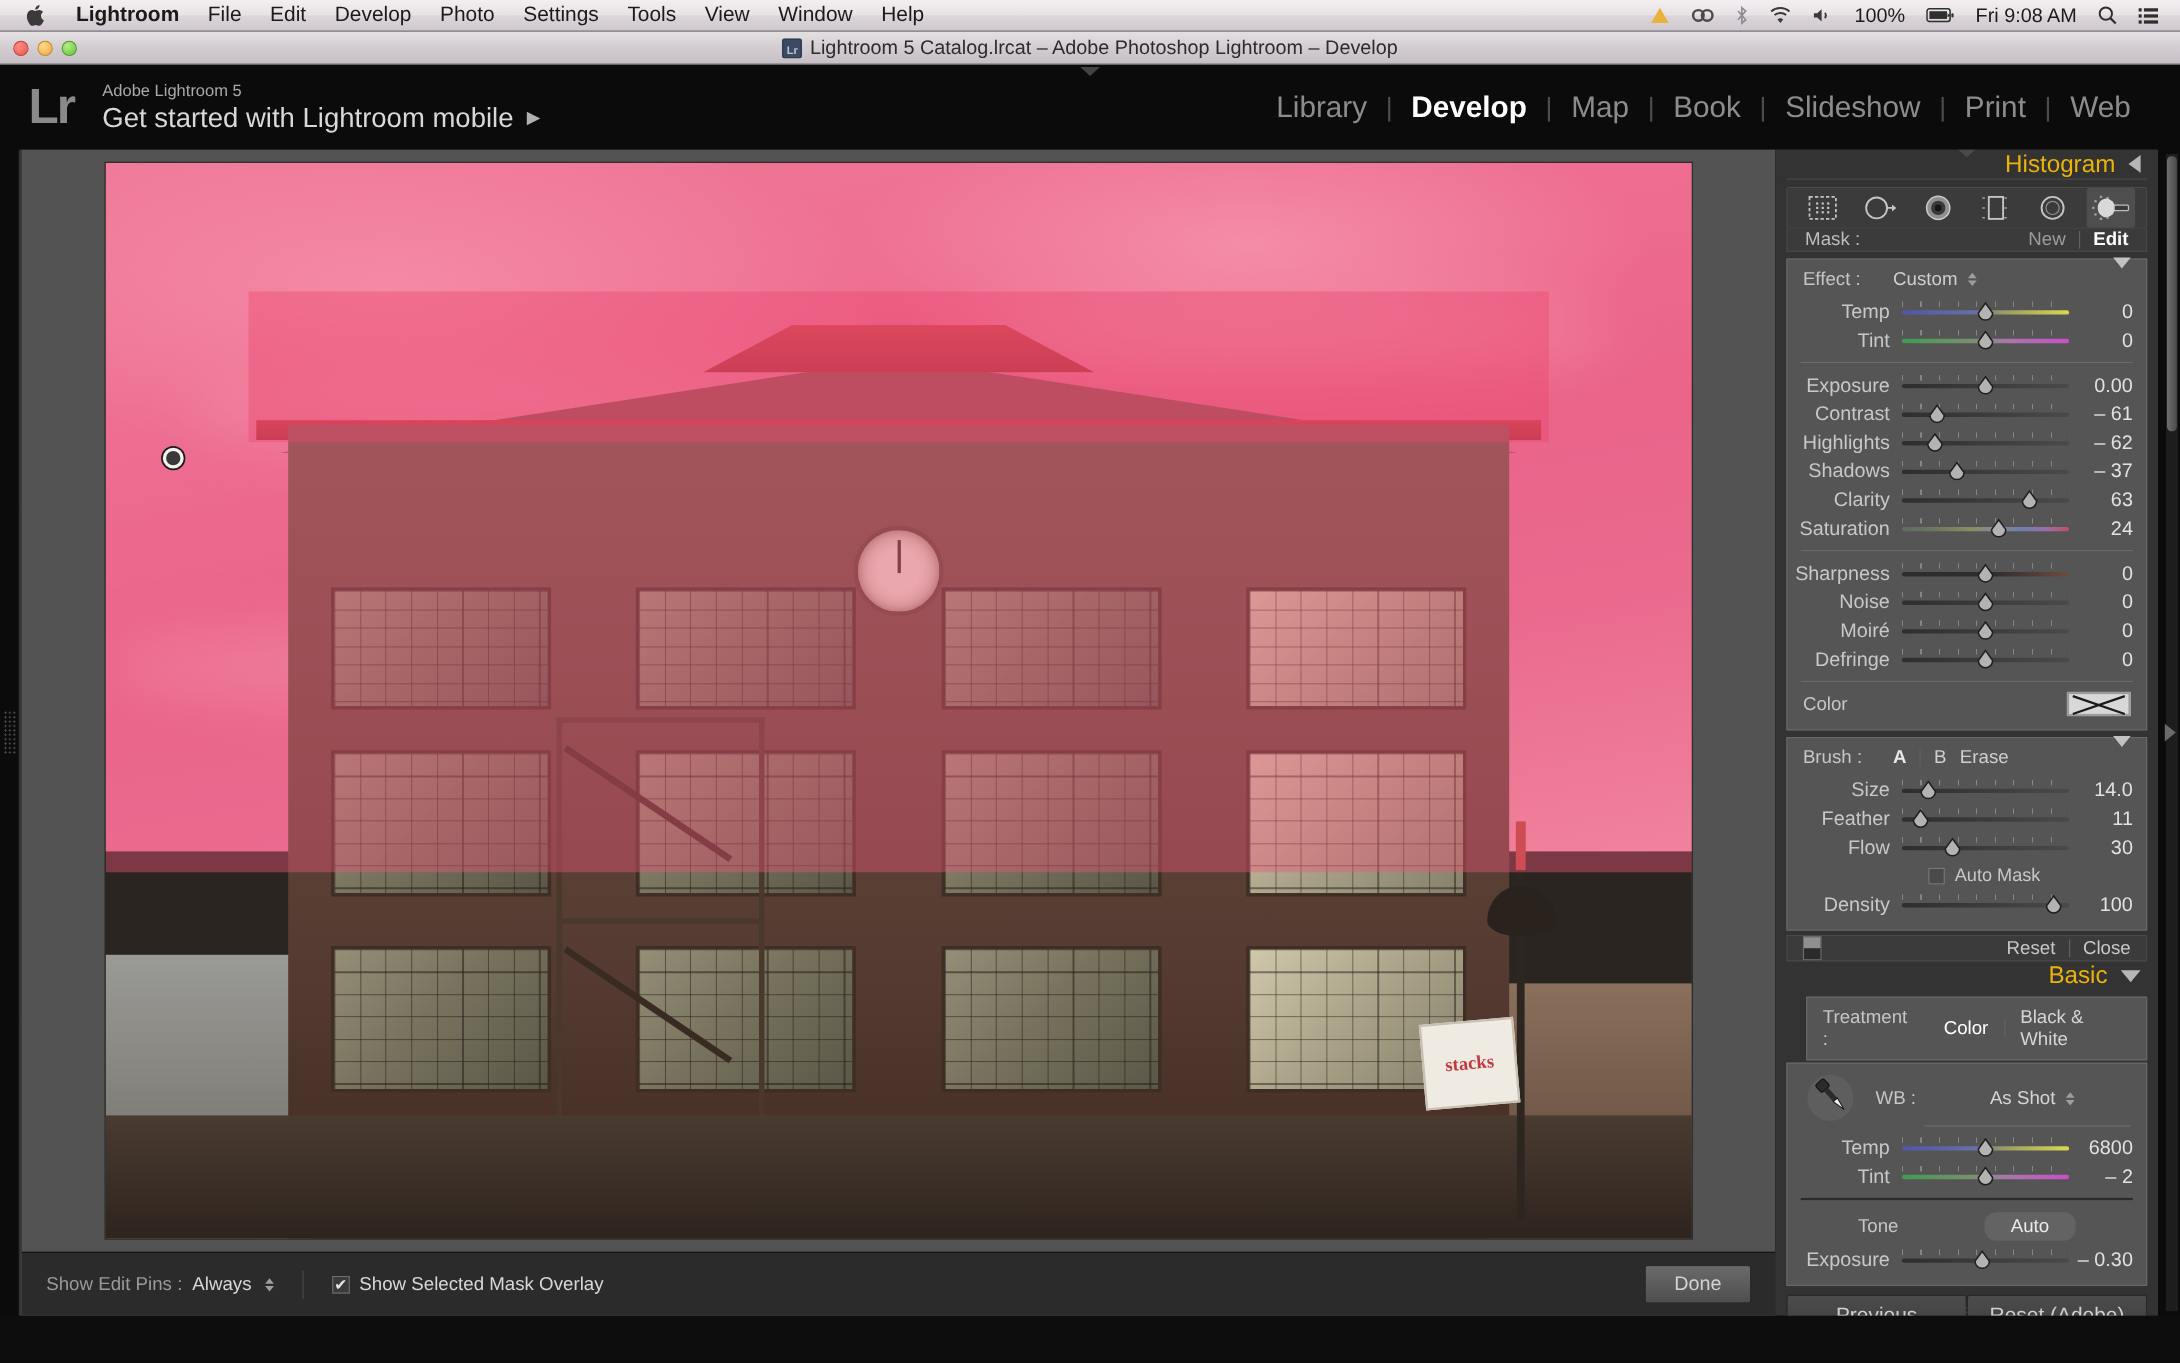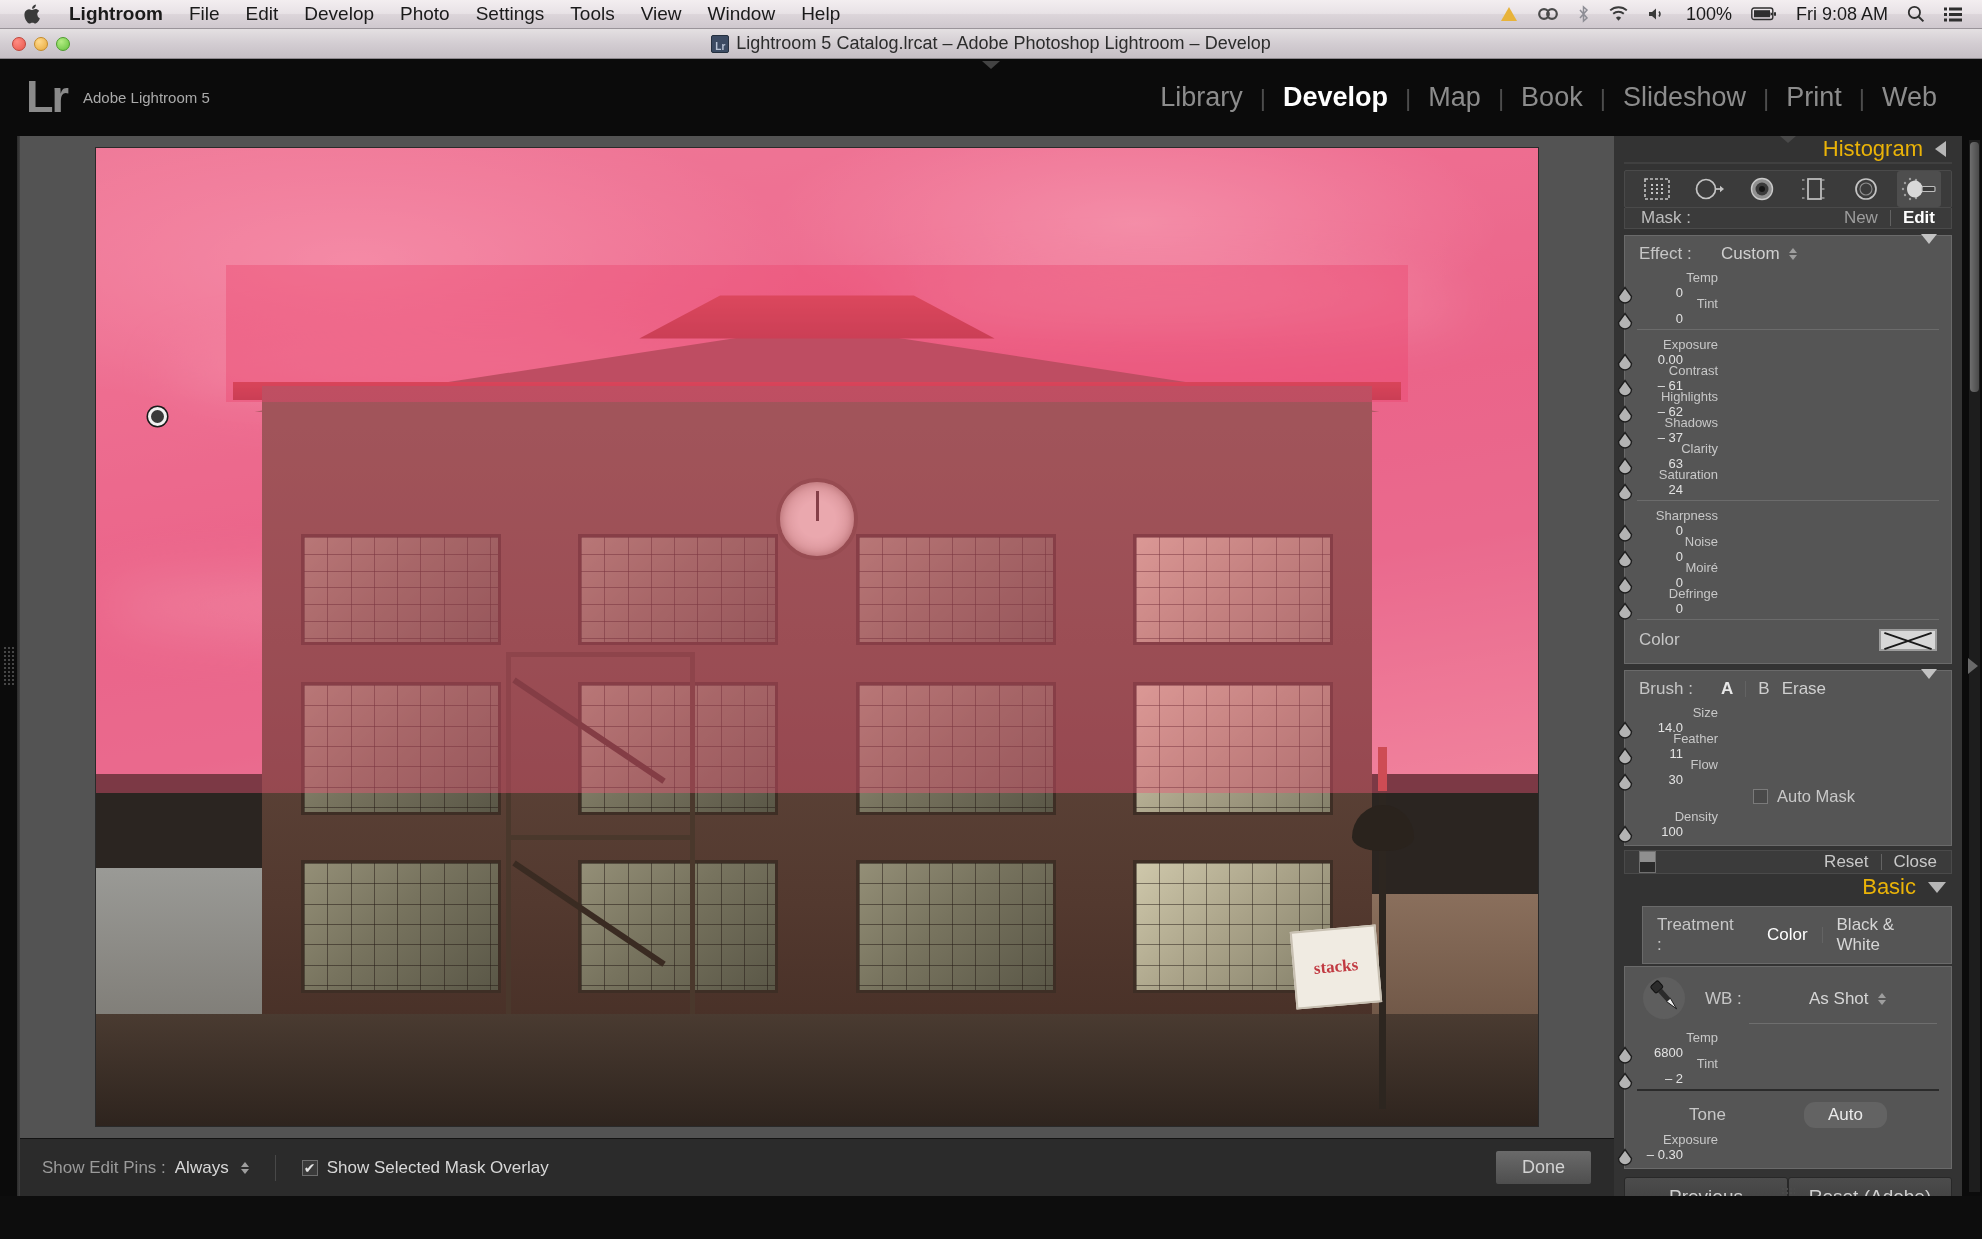--- a/index.html
+++ b/index.html
@@ -71,21 +71,21 @@
   .topbar-caret {
     position: absolute; top: 2px; left: 50%; transform: translateX(-50%);
     width: 0; height: 0; border-left: 9px solid transparent;
     border-right: 9px solid transparent; border-top: 8px solid #434343;
   }
   .identity { display: flex; align-items: center; padding-left: 26px; gap: 16px; }
   .lr-logo {
     font-size: 45px; color: #8a8a8a; font-weight: bold;
     letter-spacing: -2px; line-height: 0.9; font-family: "Liberation Sans", sans-serif;
   }
-  .identity-text { display: flex; flex-direction: column; gap: 2px; }
+  .identity-text { display: flex; flex-direction: column; gap: 2px; margin-left: 10px; }
   .id-small { font-size: 15px; color: #aaaaaa; }
   .id-big { font-size: 25px; color: #d8d8d8; display:flex; align-items:center; gap:12px; }
   .id-arrow { font-size: 16px; color: #b0b0b0; }
 
   .modules {
     margin-left: auto; display: flex; align-items: center;
     padding-right: 28px; gap: 0;
   }
   .module {
     font-size: 27px; color: #8c8c8c; padding: 0 17px;
@@ -350,22 +350,22 @@
   .effect-label { color: #c6c6c6; width: 82px; }
   .effect-val { color: #cfcfcf; display: flex; align-items: center; gap: 6px; }
   .effect-caret { margin-left: auto; }
   .tri-down-sm {
     width: 0; height: 0; border-left: 8px solid transparent;
     border-right: 8px solid transparent; border-top: 10px solid #c2c2c2;
     cursor: pointer;
   }
 
   .sliderrow {
-    display: flex; align-items: flex-start; height: 26px;
-    padding: 0 12px 0 0; font-size: 13px; flex-direction: column;
+    display: flex; align-items: center; height: 26px;
+    padding: 0 12px 0 0; font-size: 18px;
   }
   .sl-label {
     width: 104px; text-align: right; color: #c8c8c8;
     padding-right: 11px; flex-shrink: 0;
   }
   .sl-track {
     flex: 1; position: relative; height: 20px;
     display: flex; align-items: center;
   }
   .sl-ticks {
@@ -617,20 +617,24 @@
   </div>
 
   <div class="lrwin">
 
     <div class="topbar">
       <div class="topbar-caret"></div>
       <div class="identity">
         <span class="lr-logo">Lr</span>
         <span class="identity-text">
           <span class="id-small">Adobe Lightroom 5</span>
+          <span class="id-big">
+            <span>Get started with Lightroom mobile</span>
+            <span class="id-arrow">▶</span>
+          </span>
         </span>
       </div>
       <div class="modules">
         <span class="module">Library</span>
         <span class="module-sep">|</span>
         <span class="module active">Develop</span>
         <span class="module-sep">|</span>
         <span class="module">Map</span>
         <span class="module-sep">|</span>
         <span class="module">Book</span>

